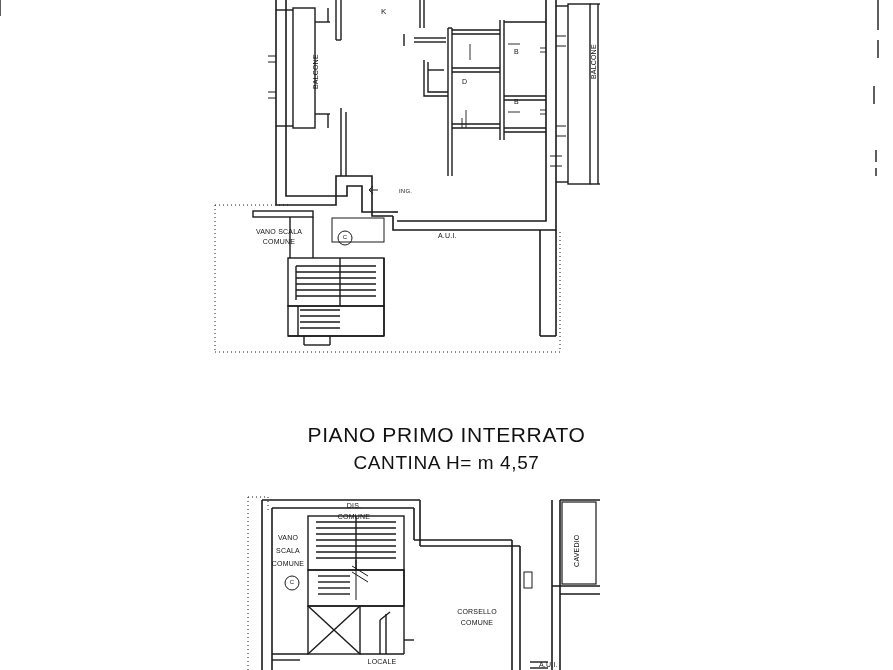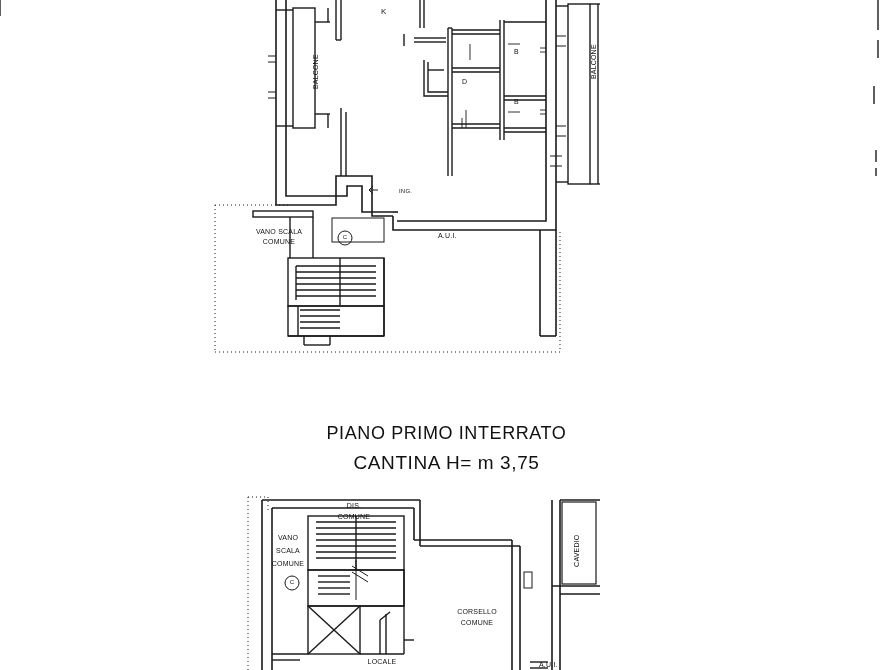--- a/index.html
+++ b/index.html
@@ -268,22 +268,22 @@
     <g stroke-width="1.4">
       <path d="M272 654 L308 654"></path>
       <path d="M272 660 L300 660"></path>
       <path d="M404 640 L414 640"></path>
       <path d="M530 662 L548 662"></path>
       <path d="M530 668 L548 668"></path>
     </g>
   </g>
 </svg>
 
-<div class="heading" style="left:0; top:423px; width:893px; font-size:18px; letter-spacing:0.6px;">PIANO PRIMO INTERRATO</div>
-<div class="heading" style="left:0; top:452px; width:893px; font-size:19px; letter-spacing:0.6px;">CANTINA H= m 3,75</div>
+<div class="heading" style="left:0; top:423px; width:893px; font-size:21px; letter-spacing:0.6px;">PIANO PRIMO INTERRATO</div>
+<div class="heading" style="left:0; top:452px; width:893px; font-size:19px; letter-spacing:0.6px;">CANTINA H= m 4,57</div>
 
 <div class="label tiny vert" style="left:290px; top:68px; width:52px; text-align:center;">BALCONE</div>
 <div class="label tiny vert" style="left:568px; top:58px; width:52px; text-align:center;">BALCONE</div>
 <div class="label small" style="left:381px; top:8px;">K</div>
 <div class="label tiny" style="left:462px; top:78px;">D</div>
 <div class="label tiny" style="left:514px; top:48px;">B</div>
 <div class="label tiny" style="left:514px; top:98px;">B</div>
 <div class="label xtiny" style="left:399px; top:188px;">ING.</div>
 <div class="label tiny" style="left:438px; top:232px;">A.U.I.</div>
 <div class="label tiny ctr" style="left:248px; top:228px; width:62px;">VANO SCALA</div>

